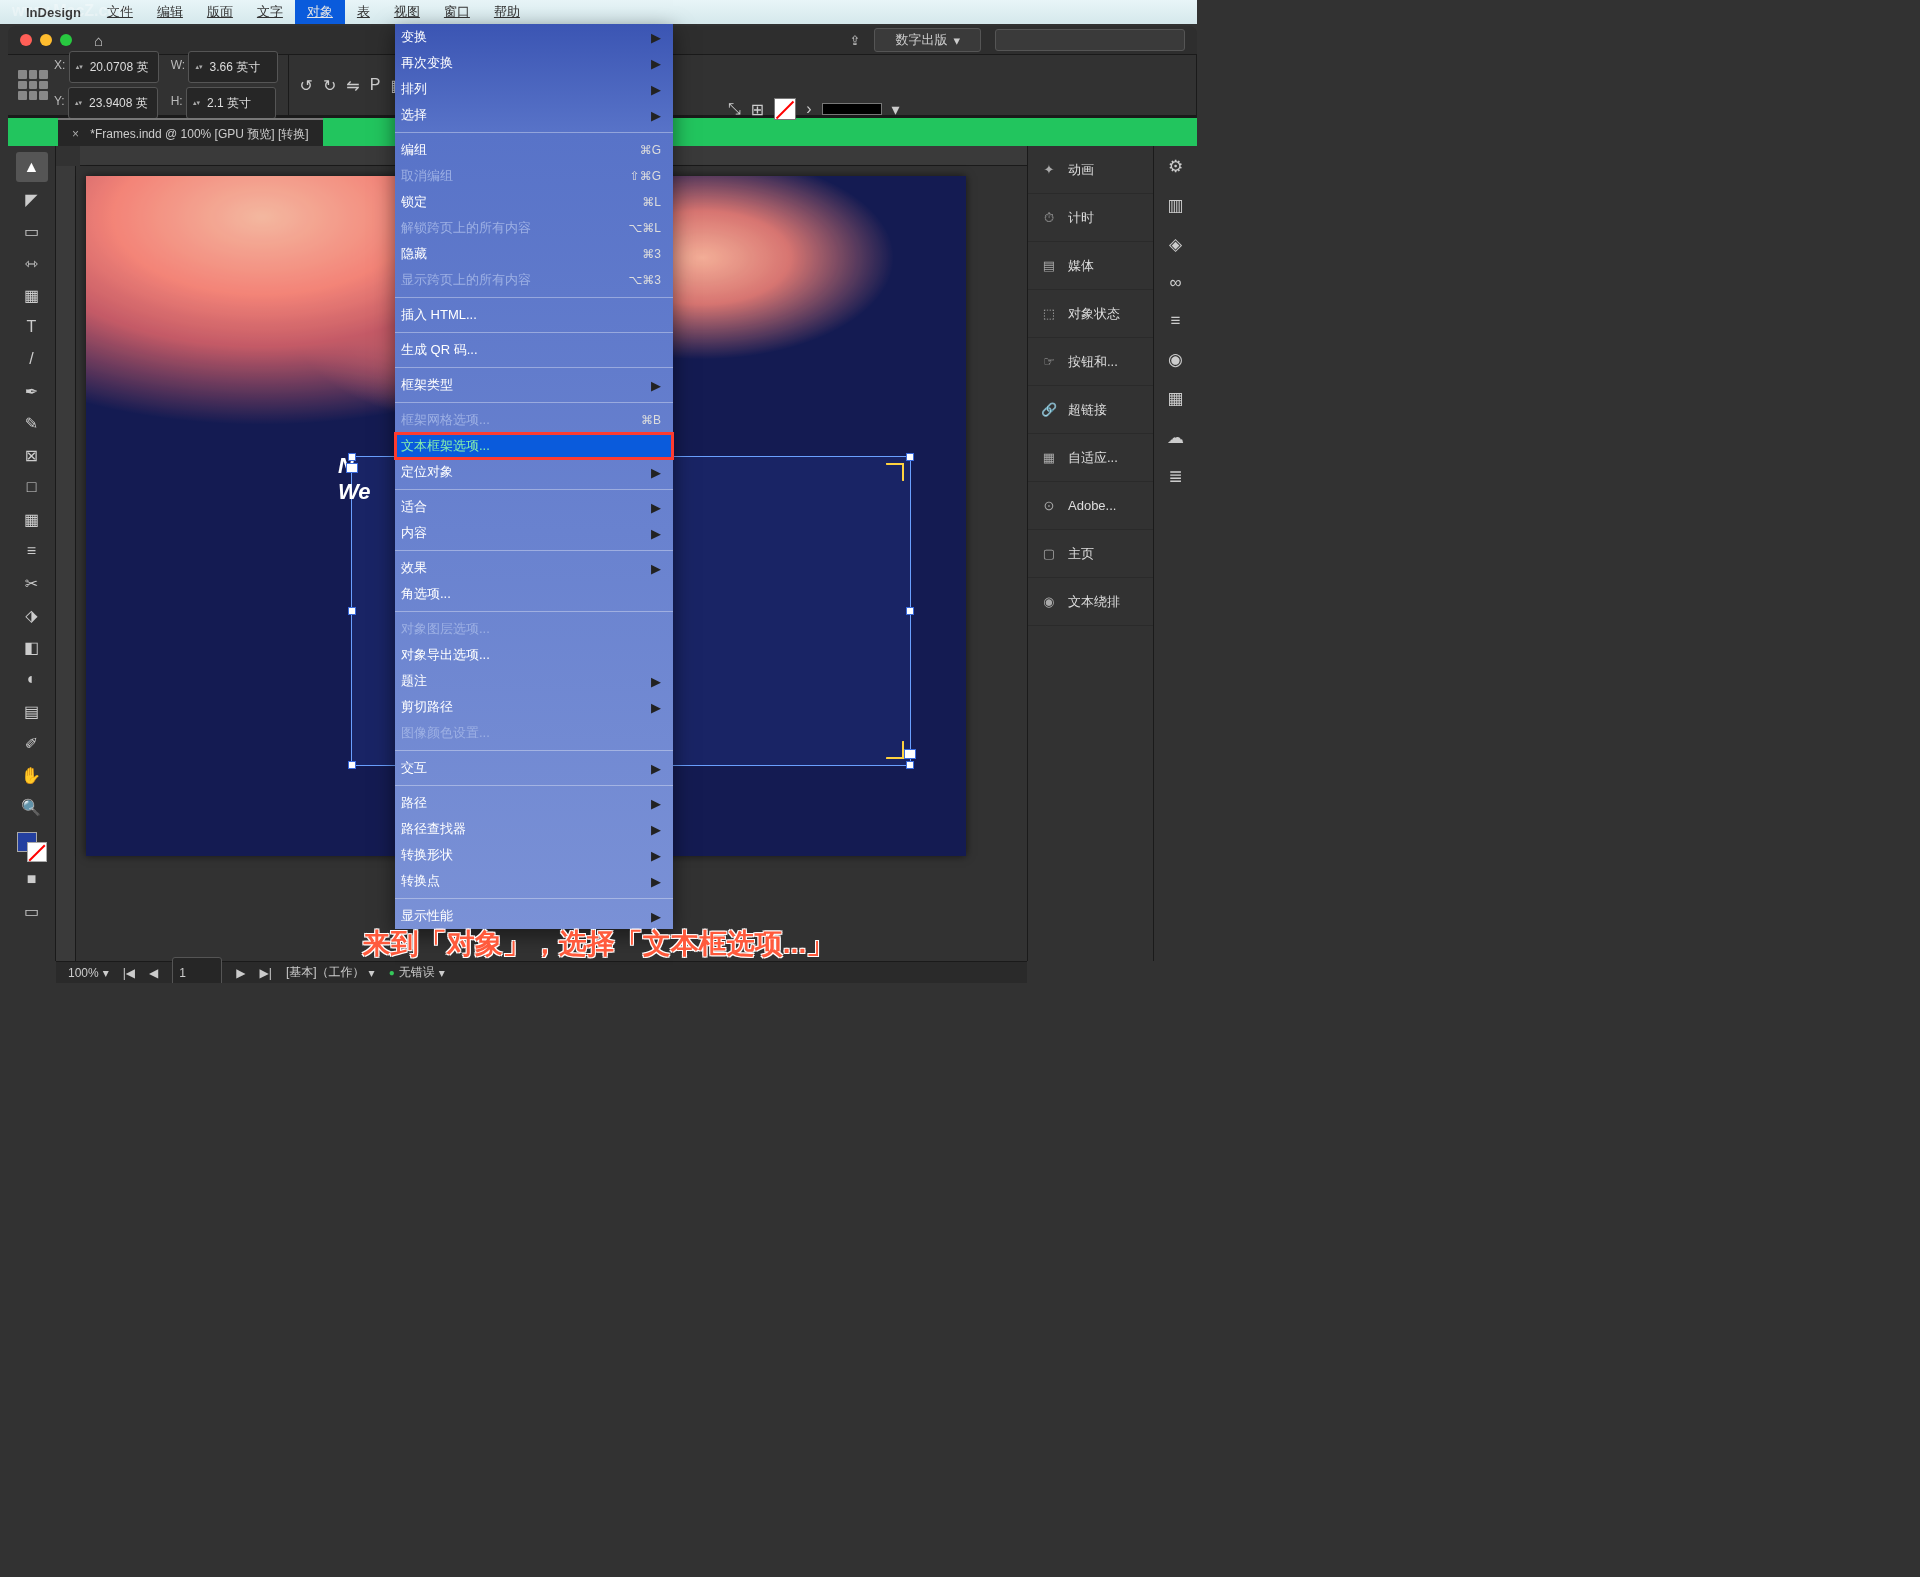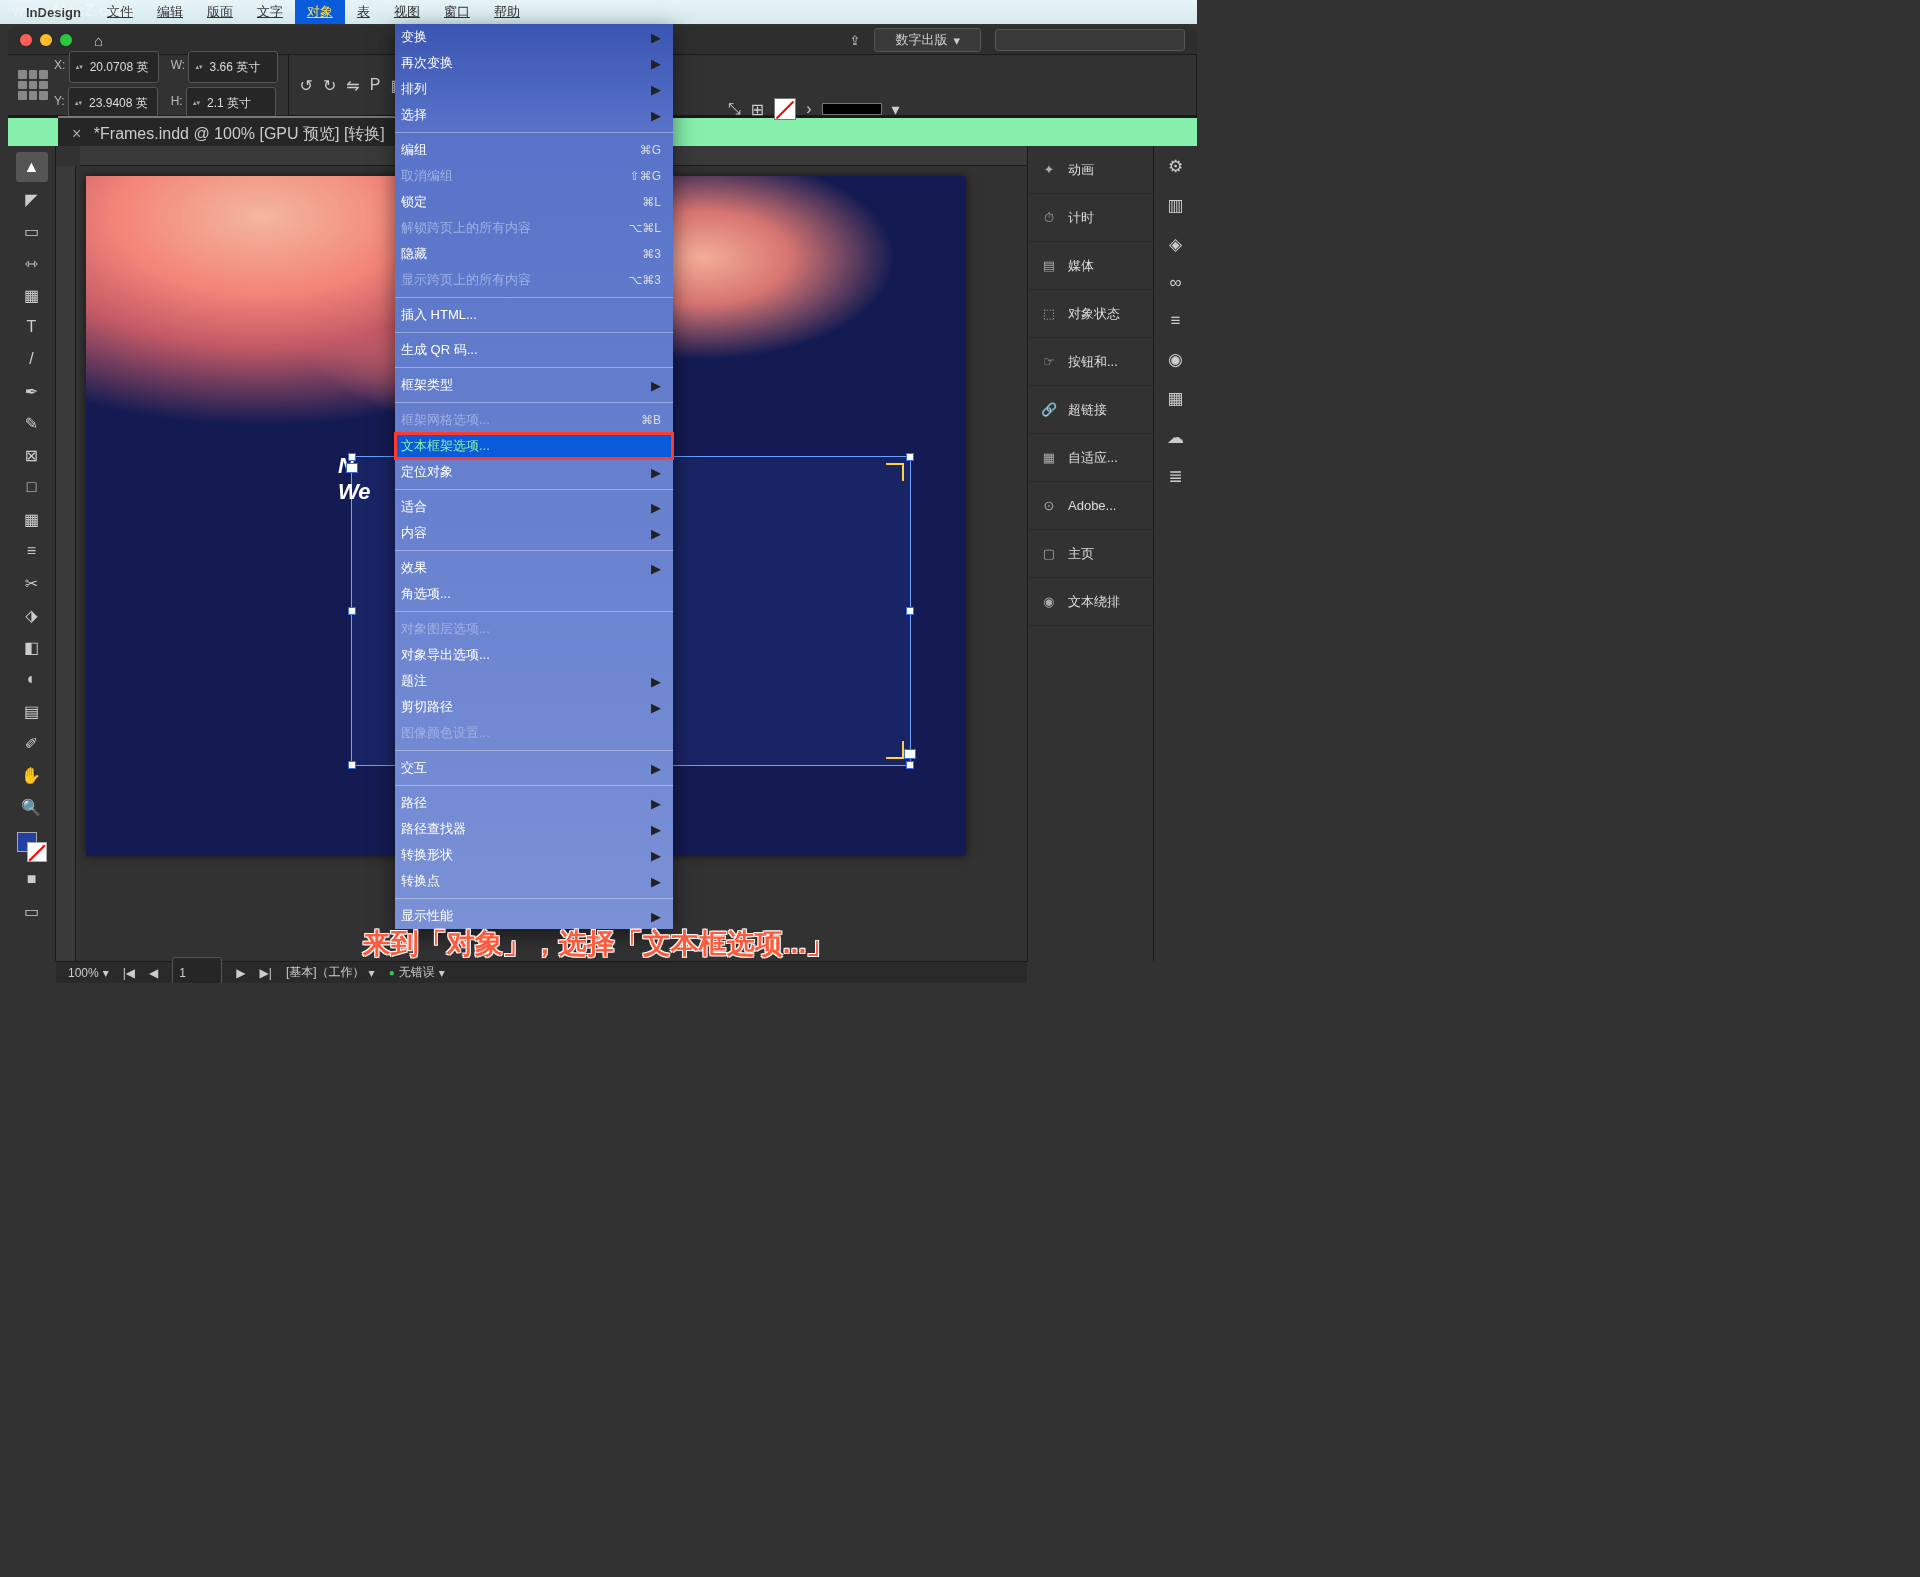--- a/index.html
+++ b/index.html
@@ -3,21 +3,21 @@
 <meta charset="utf-8">
 <style>
 * { margin: 0; padding: 0; box-sizing: border-box; font-family: -apple-system, "Helvetica Neue", Arial, sans-serif; }
 body { width: 1197px; height: 983px; background: #323232; overflow: hidden; position: relative; }
 
 
 .mac-menubar { height: 24px; background: linear-gradient(#e8f5f8, #d5e8ec); display: flex; align-items: center; padding-left: 12px; font-size: 13px; color: #333; }
 .mac-menubar .apple { margin-right: 14px; font-size: 15px; }
 .mac-menubar .app-name { font-weight: 600; margin-right: 14px; }
 .mac-menubar .m-item { padding: 3px 12px; cursor: default; text-decoration: underline; }
-.mac-menubar .m-item.active { background: #0a5bdc; color: #fde047; }
+.mac-menubar .m-item.active { background: #0a5bdc; color: #e5e5e5; }
 
 
 .mac-window { position: absolute; left: 8px; top: 26px; right: 0; bottom: 0; background: #323232; border-radius: 8px 8px 0 0; overflow: hidden; }
 .titlebar { height: 28px; background: #2e2e2e; display: flex; align-items: center; padding: 0 12px; }
 .traffic { display: flex; gap: 8px; }
 .traffic .dot { width: 12px; height: 12px; border-radius: 50%; }
 .dot.red { background: #ff5f57; } .dot.yellow { background: #ffbd2e; } .dot.green { background: #28c940; }
 .titlebar .home { margin-left: 22px; color: #ccc; font-size: 15px; }
 .titlebar .title { position: absolute; left: 0; right: 0; text-align: center; color: #ddd; font-size: 13px; pointer-events: none; }
 .titlebar-right { margin-left: auto; display: flex; align-items: center; gap: 14px; color: #ccc; font-size: 13px; }
@@ -33,21 +33,21 @@
 .xywh label { color: #bbb; }
 .num-input { display: inline-flex; align-items: center; background: #262626; border: 1px solid #555; border-radius: 3px; padding: 1px 6px; min-width: 90px; height: 32px; }
 .num-input .arrows { width: 10px; display: flex; flex-direction: column; font-size: 7px; margin-right: 4px; color: #aaa; }
 .cb-icons { display: flex; gap: 10px; font-size: 16px; color: #ccc; }
 .swatch { width: 22px; height: 22px; background: #2440a0; border: 1px solid #777; }
 .swatch.none { background: #fff; position: relative; }
 .swatch.none::after { content:""; position: absolute; left:-2px; right:-2px; top:50%; border-top:2px solid red; transform: rotate(-45deg); }
 .stroke-bar { width: 60px; height: 12px; background: #000; border: 1px solid #777; }
 
 
-.doctab { height: 30px; background: #86efac; display: flex; align-items: center; padding-left: 50px; color: #ccc; font-size: 16px; }
+.doctab { height: 30px; background: #22c55e; display: flex; align-items: center; padding-left: 50px; color: #ccc; font-size: 12px; }
 .doctab .tab { padding: 6px 14px; background: #262626; border-top: 2px solid #777; }
 .doctab .tab .x { margin-right: 8px; color: #aaa; }
 
 
 .main { position: absolute; top: 120px; left: 0; right: 0; bottom: 22px; display: flex; }
 .toolbox { width: 48px; background: #323232; border-right: 1px solid #1a1a1a; display: flex; flex-direction: column; align-items: center; padding-top: 6px; gap: 2px; }
 .tool { width: 32px; height: 30px; display: flex; align-items: center; justify-content: center; color: #ccc; font-size: 16px; border-radius: 3px; }
 .tool.sel { background: #555; color: #fff; }
 .tool-swatches { margin-top: 8px; position: relative; width: 30px; height: 30px; }
 .tool-swatches .fill { position: absolute; width: 20px; height: 20px; background: #2440a0; border: 1px solid #aaa; }

